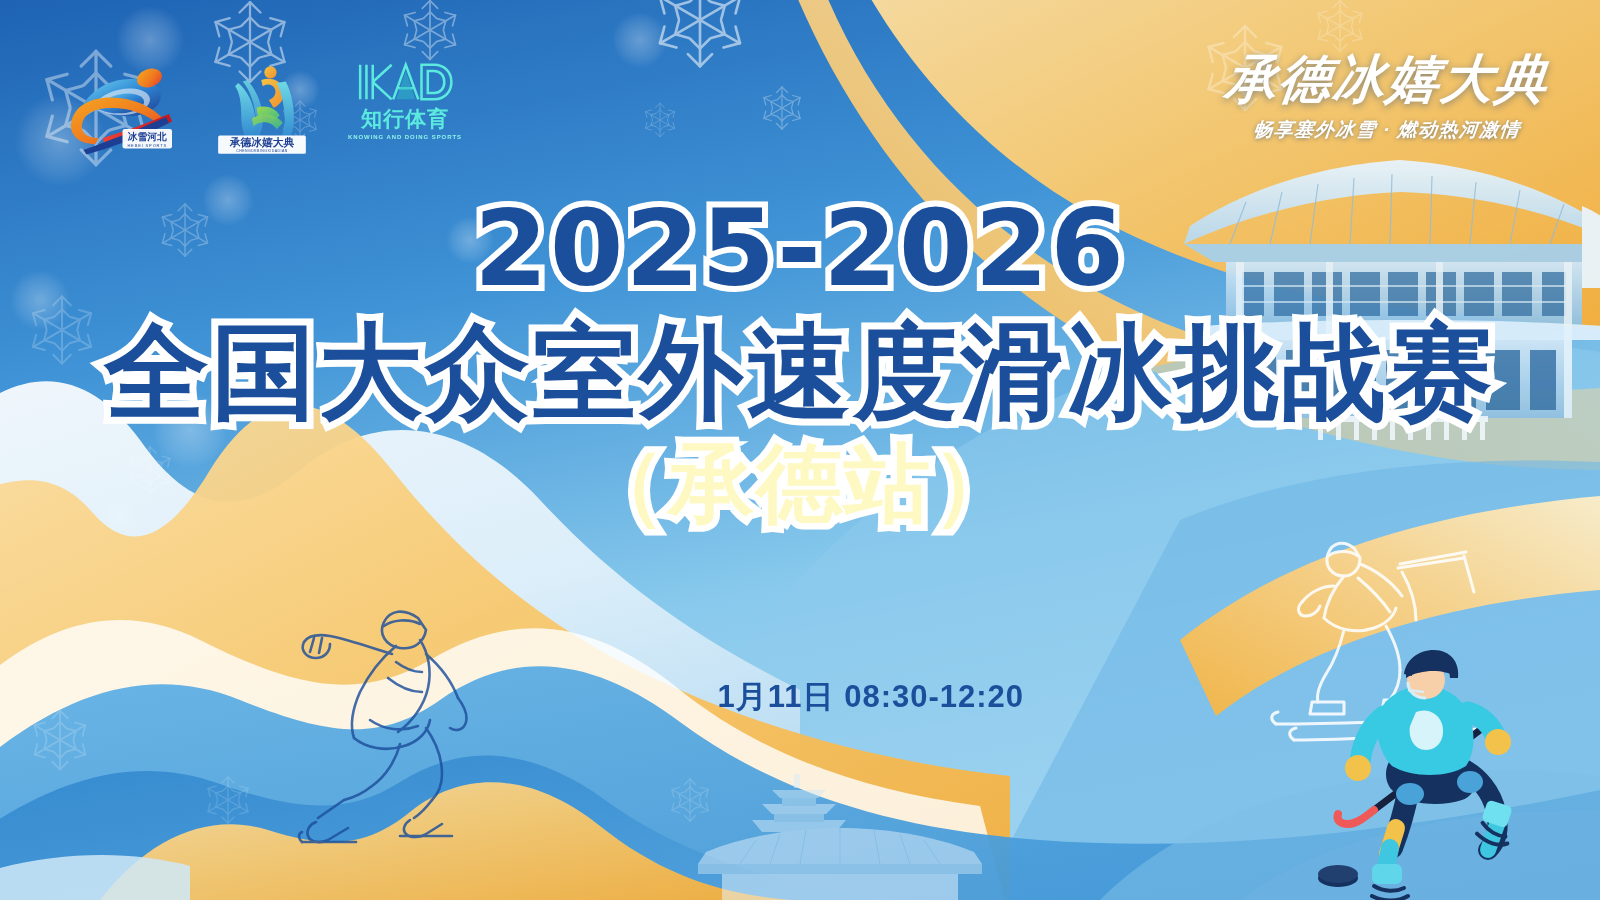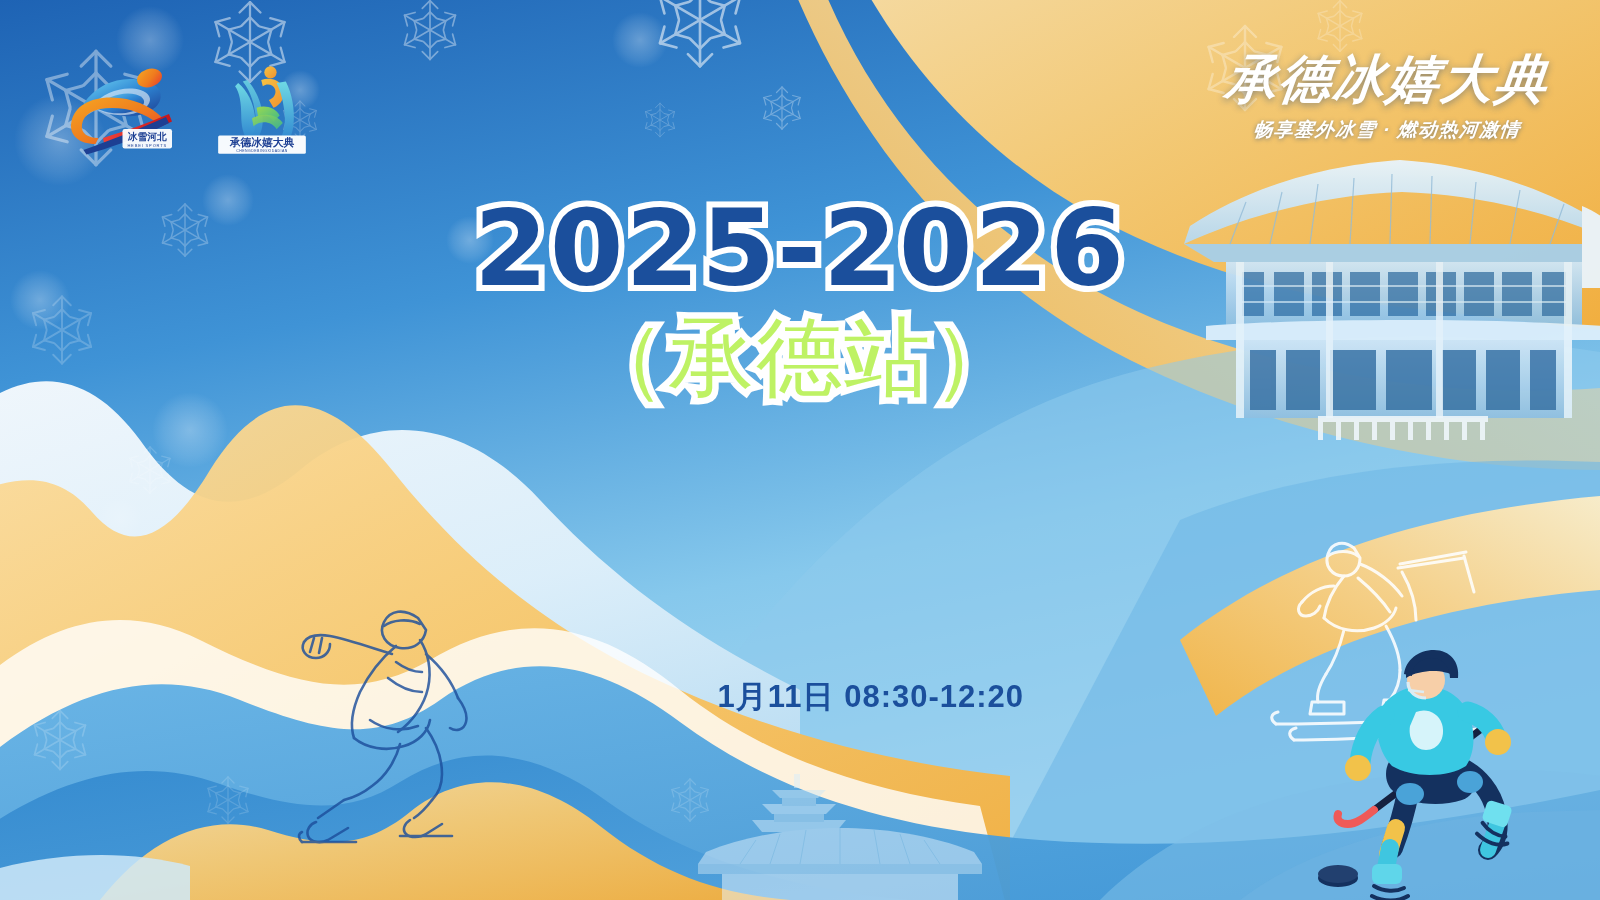--- a/index.html
+++ b/index.html
@@ -73,25 +73,25 @@
     font-size:104px;
     letter-spacing:3px;
     line-height:1.08;
     color:#1b4f9c;
     -webkit-text-stroke: 14px #ffffff;
     paint-order: stroke fill;
   }
   #title-sub {
     margin-top:8px;
     font-family:"DejaVu Sans","Liberation Sans",sans-serif;
-    font-weight:normal;
+    font-weight:bold;
     font-size:86px;
     letter-spacing:2px;
     line-height:1.1;
-    color:#bef264;
+    color:#fef9c3;
     -webkit-text-stroke: 13px #ffffff;
     paint-order: stroke fill;
   }
 
   
   #info {
     position:absolute; left:0; right:0; top:628px;
     z-index:35; text-align:center;
     color:#1b4f9c;
     font-weight:bold;
@@ -618,29 +618,47 @@
 
         <path d="M 58,62 C 70,58 82,62 88,72 L 80,80 C 76,72 68,70 60,74 Z" fill="url(#cdC)"></path>
         <path d="M 52,76 C 66,68 84,70 92,82 L 84,90 C 78,80 64,78 54,86 Z" fill="url(#cdC)" opacity="0.9"></path>
 
         <rect x="8" y="98" width="114" height="24" rx="2" fill="#ffffff" opacity="0.96"></rect>
         <text x="65" y="112" font-family="Liberation Sans, sans-serif" font-size="14" font-weight="bold" fill="#1d3f93" text-anchor="middle">承德冰嬉大典</text>
         <text x="65" y="120" font-family="Liberation Sans, sans-serif" font-size="4.6" letter-spacing="0.6" fill="#1d3f93" text-anchor="middle">CHENGDEBINGXIDADIAN</text>
       </svg>
     </div>
 
+    <div class="logo" id="logo-kad">
+      <svg viewBox="0 0 150 112" xmlns="http://www.w3.org/2000/svg">
+
+        <g fill="none" stroke="#5beadd" stroke-width="3.2">
+          <path d="M 18,6 L 18,50 M 26,6 L 26,50 M 34,6 L 34,50"></path>
+          <path d="M 34,28 L 58,6 M 34,28 L 58,50"></path>
+          <path d="M 60,50 L 76,6 L 92,50 M 67,36 L 85,36"></path>
+          <path d="M 96,6 L 112,6 C 126,6 134,16 134,28 C 134,40 126,50 112,50 L 96,50 Z"></path>
+          <path d="M 104,14 L 112,14 C 120,14 125,20 125,28 C 125,36 120,42 112,42 L 104,42 Z"></path>
+        </g>
+
+        <path d="M 64,50 L 76,14 L 88,50 Z" fill="#2fb6c9" opacity="0.55"></path>
+
+        <text x="75" y="84" font-family="Liberation Sans, sans-serif" font-size="27" font-weight="bold" fill="#5beadd" text-anchor="middle" letter-spacing="1">知行体育</text>
+        <text x="75" y="100" font-family="Liberation Sans, sans-serif" font-size="7.6" letter-spacing="1.2" font-weight="bold" fill="#8ff2e9" text-anchor="middle">KNOWING AND DOING SPORTS</text>
+      </svg>
+    </div>
   </div>
 
   <div id="brand-right">
     <div id="brand-title">承德冰嬉大典</div>
     <div id="brand-sub">畅享塞外冰雪 · 燃动热河激情</div>
   </div>
 
   <div id="headline">
     <div id="year" class="nosel">2025-2026</div>
+    <div id="title-main" class="nosel">全国大众室外速度滑冰挑战赛</div>
     <div id="title-sub" class="nosel">（承德站）</div>
   </div>
 
   <div id="info">
     <div class="row indent">
       <span>1月11日 08:30-12:20</span>
     </div>
 
   </div>
 

